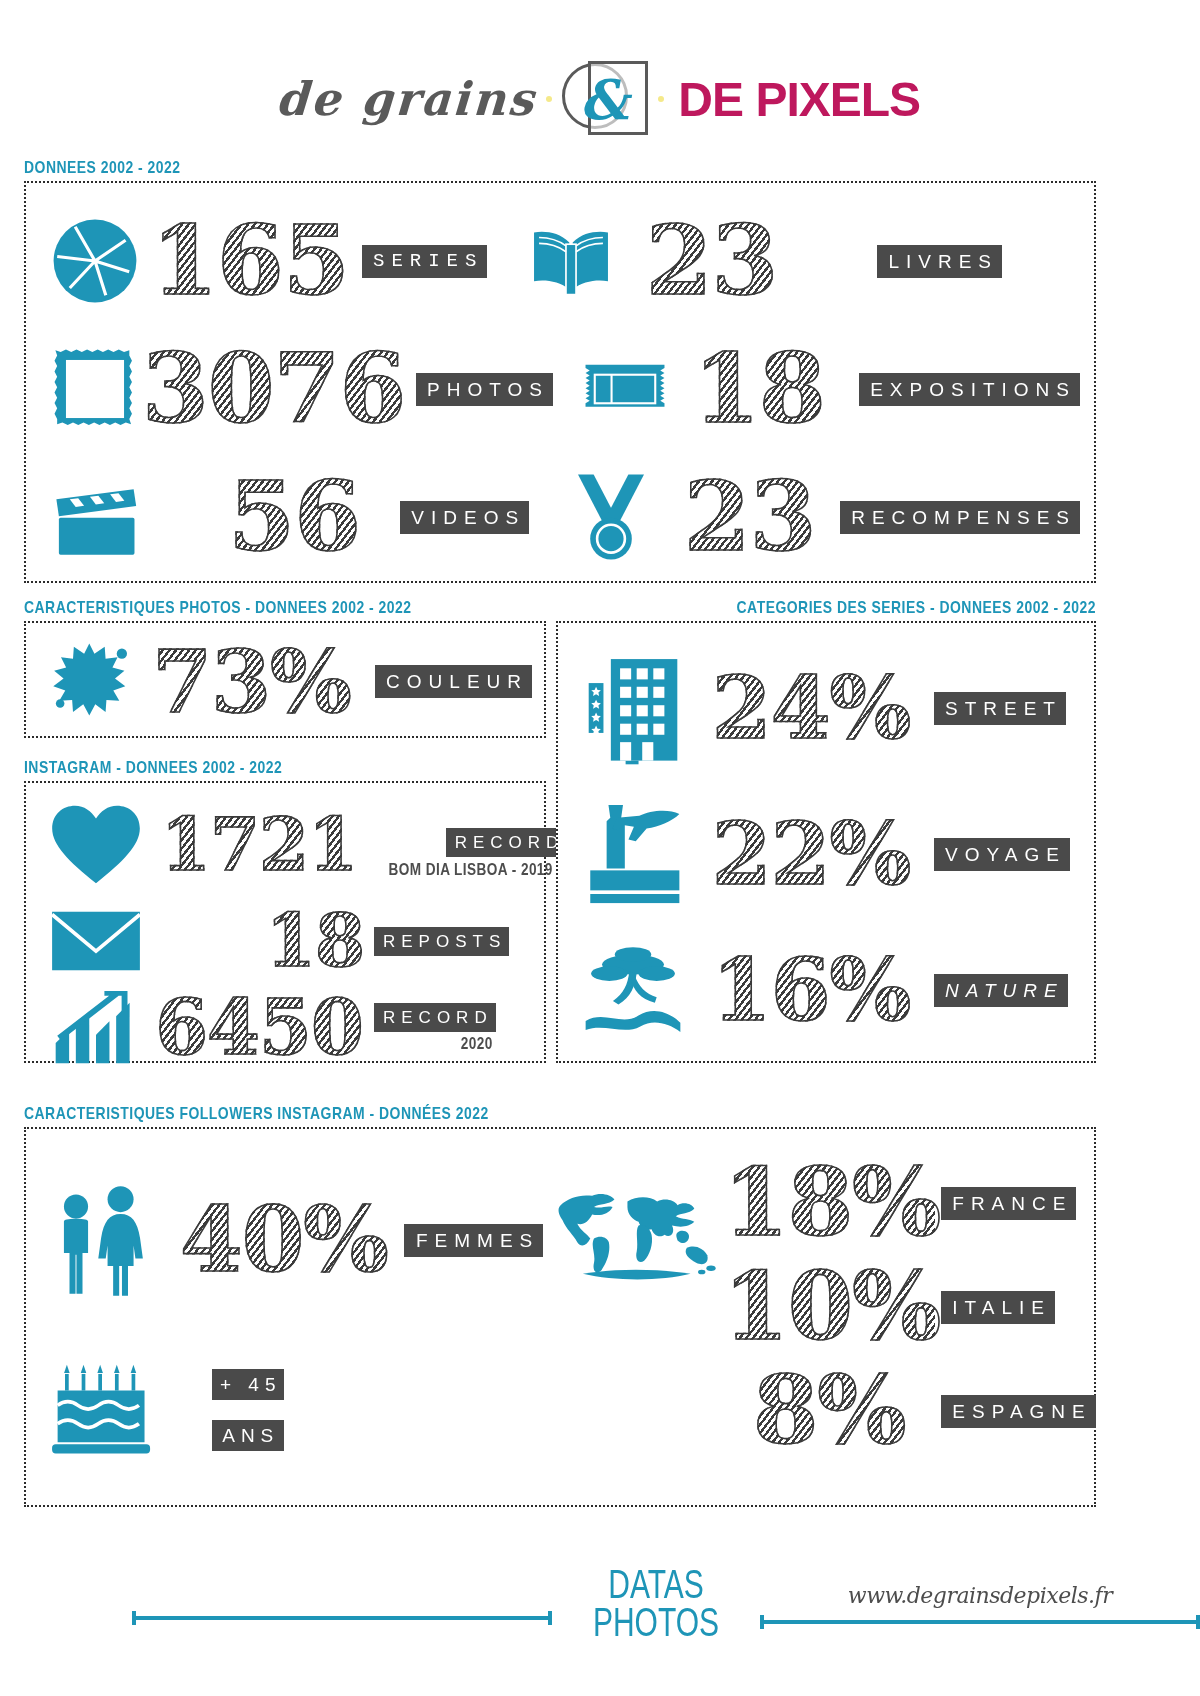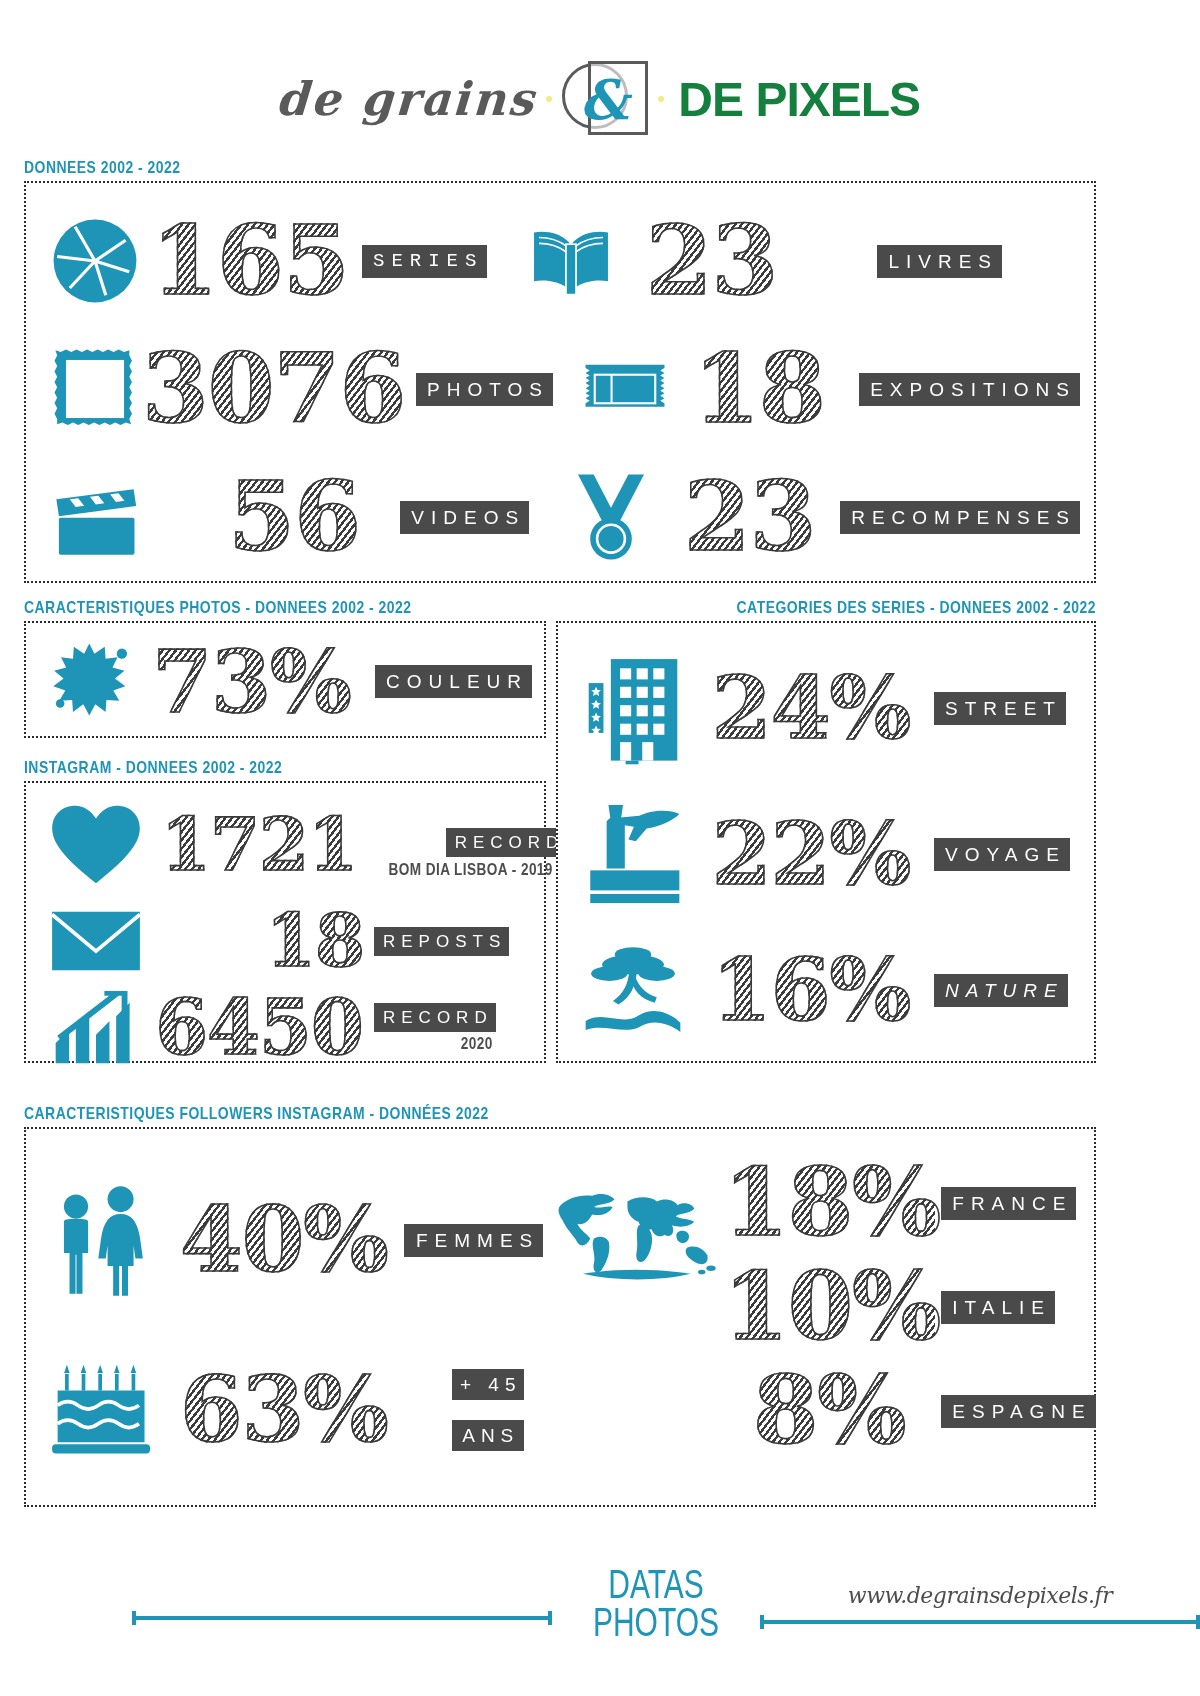--- a/index.html
+++ b/index.html
@@ -52,21 +52,21 @@
     font-weight: bold; font-style: italic;
     font-size: 54px;
     color: #1e95b7;
     margin-left: 6px;
     margin-top: 2px;
   }
   .logo-pixels {
     font-family: "Liberation Sans", sans-serif;
     font-weight: bold;
     font-size: 48px;
-    color: #15803d;
+    color: #be185d;
     letter-spacing: -1px;
     margin-left: 6px;
   }
 
   
   .sec-head {
     color: #1e95b7;
     font-family: "Liberation Sans Narrow", "Liberation Sans", sans-serif;
     font-weight: bold;
     font-size: 17px;
@@ -455,21 +455,20 @@
                 <path d="M90 4 L93 13 L87 13 Z"></path>
               <path d="M8 32 L102 32 L102 88 L8 88 Z"></path>
               <rect x="2" y="90" width="106" height="10" rx="4"></rect>
             </g>
             <g stroke="#ffffff" stroke-width="4" fill="none">
               <path d="M8 48 q11 -8 22 0 q11 8 22 0 q11 -8 22 0 q11 8 22 0"></path>
               <path d="M8 68 q11 -8 22 0 q11 8 22 0 q11 -8 22 0 q11 8 22 0"></path>
             </g>
           </svg>
         </div>
-        <div class="num" style="font-size:90px;width:240px;text-align:center;">63%</div>
         <div style="display:flex;flex-direction:column;gap:20px;margin-left:16px;padding-left:32px;">
           <div class="chip" style="text-align:center;letter-spacing:6px;padding:6px 2px 6px 8px;">+ 45</div>
           <div class="chip" style="text-align:center;letter-spacing:6px;padding:6px 2px 6px 8px;">ANS</div>
         </div>
       </div>
     </div>
 
     <div style="flex:1;display:flex;align-items:flex-start;padding-top:6px;">
       <div class="icon" style="width:180px;padding-top:30px;">
         <svg width="170" height="104" viewBox="0 0 180 112">

